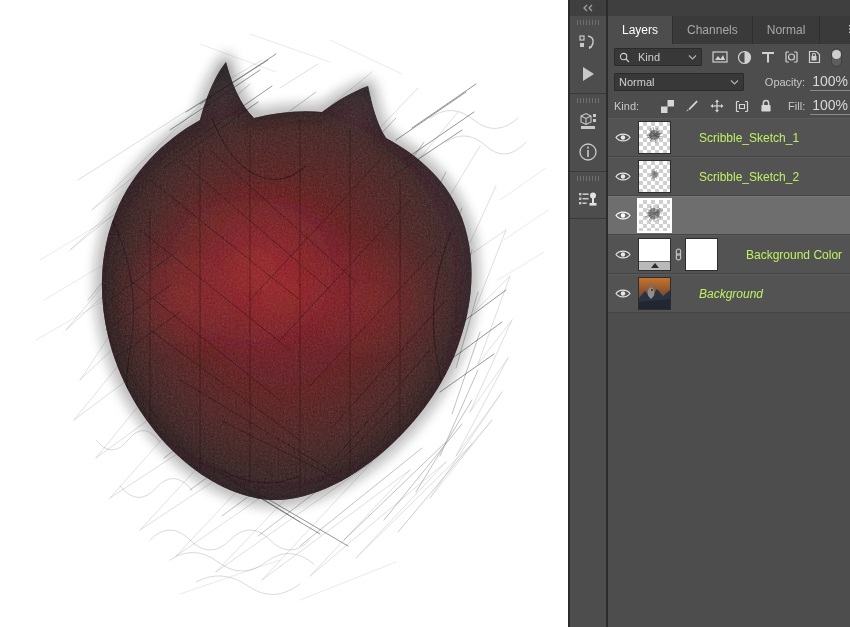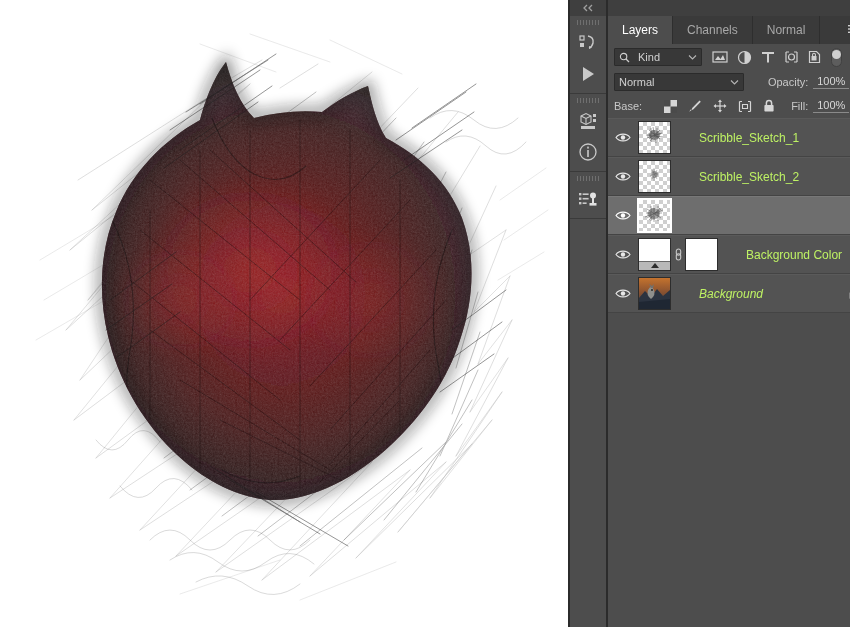--- a/index.html
+++ b/index.html
@@ -112,21 +112,21 @@
   }
   .blend-select {
     width: 130px; height: 18px; background: #383838;
     border: 1px solid #2b2b2b; border-radius: 1px;
     display: flex; align-items: center; padding: 0 4px;
     box-sizing: border-box; cursor: pointer;
   }
   .blend-label { font-size: 11px; color: #d0d0d0; flex: 1 1 auto; }
   .field-label { font-size: 11px; color: #c8c8c8; }
   .num-field {
-    font-size: 11px; color: #d8d8d8;
+    font-size: 14px; color: #d8d8d8;
     border-bottom: 1px solid #8a8a8a;
     padding: 0 2px 1px 2px; cursor: pointer; min-width: 32px; text-align: center;
   }
   .chev-btn { cursor: pointer; display: flex; align-items: center; }
   .row-right { margin-left: auto; display: flex; align-items: center; gap: 5px; }
   .lock-icons { display: flex; align-items: center; gap: 11px; margin-left: 6px; }
   .lock-icon { cursor: pointer; display: flex; align-items: center; }
 
   
   .layers-list { flex: 1 1 auto; background: #4d4d4d; overflow: hidden; }
@@ -577,21 +577,21 @@
         <span class="num-field">100%</span>
         <span class="chev-btn">
           <svg width="9" height="6" viewBox="0 0 9 6">
             <path d="M1,1.5 L4.5,5 L8,1.5" fill="none" stroke="#b5b5b5" stroke-width="1.1"></path>
           </svg>
         </span>
       </div>
     </div>
 
     <div class="lock-row">
-      <span class="field-label">Base:</span>
+      <span class="field-label">Kind:</span>
       <div class="lock-icons">
         <span class="lock-icon">
           <svg width="13" height="13" viewBox="0 0 12 12">
             <rect x="0" y="0" width="12" height="12" fill="#d6d6d6"></rect>
             <rect x="0" y="0" width="6" height="6" fill="#4a4a4a"></rect>
             <rect x="6" y="6" width="6" height="6" fill="#4a4a4a"></rect>
           </svg>
         </span>
         <span class="lock-icon">
           <svg width="14" height="14" viewBox="0 0 14 14">

